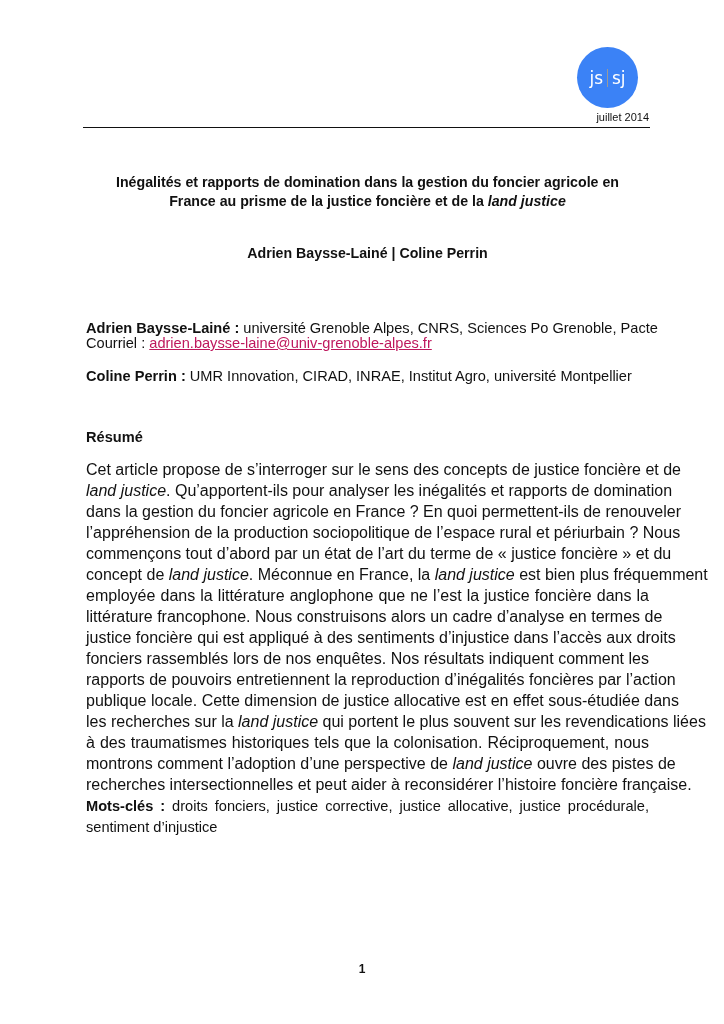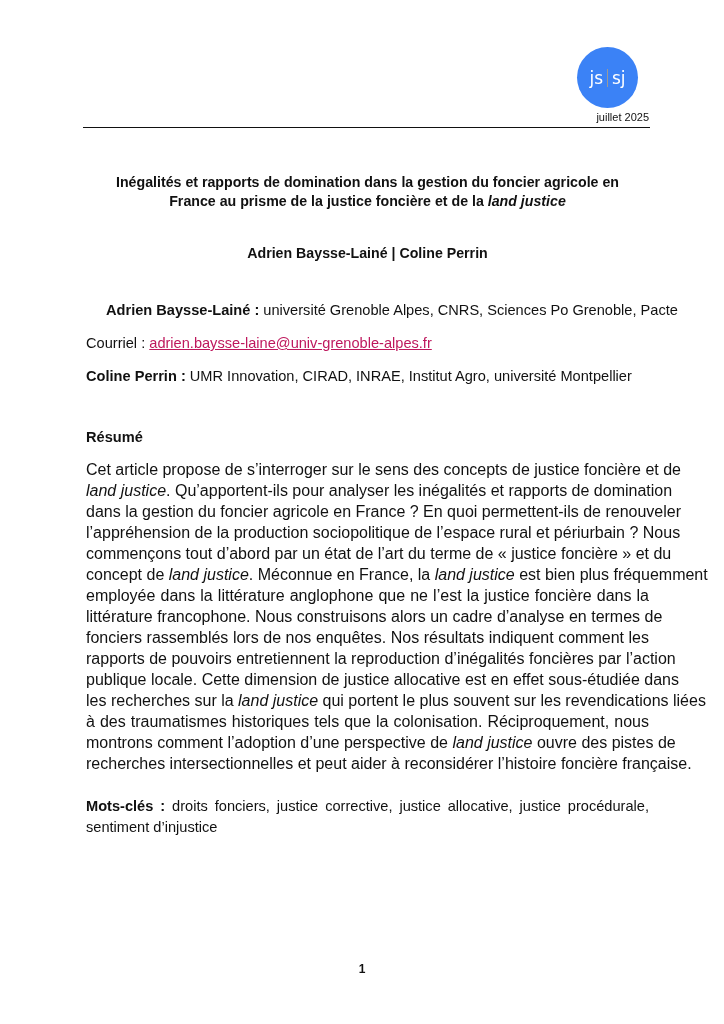--- a/index.html
+++ b/index.html
@@ -78,21 +78,21 @@
       left: 86px;
       width: 570px;
       font-size: 14.6px;
       white-space: nowrap;
     }
     .aff b { font-weight: bold; }
     .aff a {
       color: #be185d;
       text-decoration: underline;
     }
-    .aff1 { top: 302px; margin-left: 20px; }
+    .aff1 { top: 320px; }
     .aff2 { top: 335px; }
     .aff3 { top: 368px; }
     .section-heading {
       position: absolute;
       left: 86px;
       top: 429px;
       font-weight: bold;
       font-size: 14.6px;
     }
     .abstract {
@@ -140,21 +140,21 @@
     }
   </style>
 </head>
 <body>
 
 <div class="logo">
   <span>js</span>
   <span class="sep"></span>
   <span>sj</span>
 </div>
-<div class="date">juillet 2025</div>
+<div class="date">juillet 2014</div>
 <div class="rule"></div>
 
 <div class="title">
   <div>Inégalités et rapports de domination dans la gestion du foncier agricole en</div>
   <div><span>France au prisme de la justice foncière et de la </span><i>land justice</i></div>
 </div>
 
 <div class="authors">Adrien Baysse-Lainé | Coline Perrin</div>
 
 <div class="aff aff1">
@@ -170,20 +170,21 @@
 <div class="section-heading">Résumé</div>
 <div class="abstract" id="abstract-body">
     <span class="line"><span>Cet article propose de s’interroger sur le sens des concepts de justice foncière et de</span></span>
     <span class="line"><i>land justice</i><span>. Qu’apportent-ils pour analyser les inégalités et rapports de domination</span></span>
     <span class="line"><span>dans la gestion du foncier agricole en France ? En quoi permettent-ils de renouveler</span></span>
     <span class="line"><span>l’appréhension de la production sociopolitique de l’espace rural et périurbain ? Nous</span></span>
     <span class="line"><span>commençons tout d’abord par un état de l’art du terme de « justice foncière » et du</span></span>
     <span class="line"><span>concept de </span><i>land justice</i><span>. Méconnue en France, la </span><i>land justice</i><span> est bien plus fréquemment</span></span>
     <span class="line"><span>employée dans la littérature anglophone que ne l’est la justice foncière dans la</span></span>
     <span class="line"><span>littérature francophone. Nous construisons alors un cadre d’analyse en termes de</span></span>
+    <span class="line"><span>justice foncière qui est appliqué à des sentiments d’injustice dans l’accès aux droits</span></span>
     <span class="line"><span>fonciers rassemblés lors de nos enquêtes. Nos résultats indiquent comment les</span></span>
     <span class="line"><span>rapports de pouvoirs entretiennent la reproduction d’inégalités foncières par l’action</span></span>
     <span class="line"><span>publique locale. Cette dimension de justice allocative est en effet sous-étudiée dans</span></span>
     <span class="line"><span>les recherches sur la </span><i>land justice</i><span> qui portent le plus souvent sur les revendications liées</span></span>
     <span class="line"><span>à des traumatismes historiques tels que la colonisation. Réciproquement, nous</span></span>
     <span class="line"><span>montrons comment l’adoption d’une perspective de </span><i>land justice</i><span> ouvre des pistes de</span></span>
     <span class="line last"><span>recherches intersectionnelles et peut aider à reconsidérer l’histoire foncière française.</span></span>
   </div>
 
 <div class="keywords">

